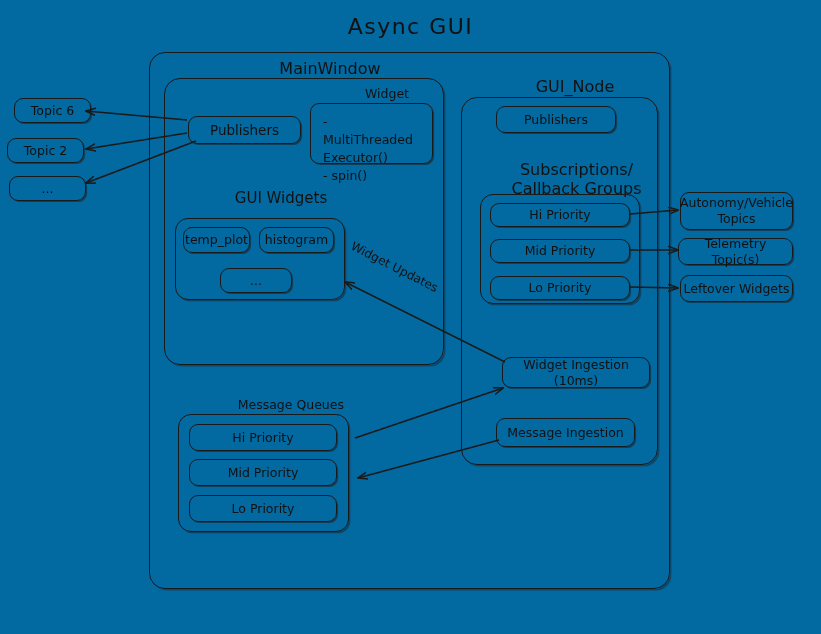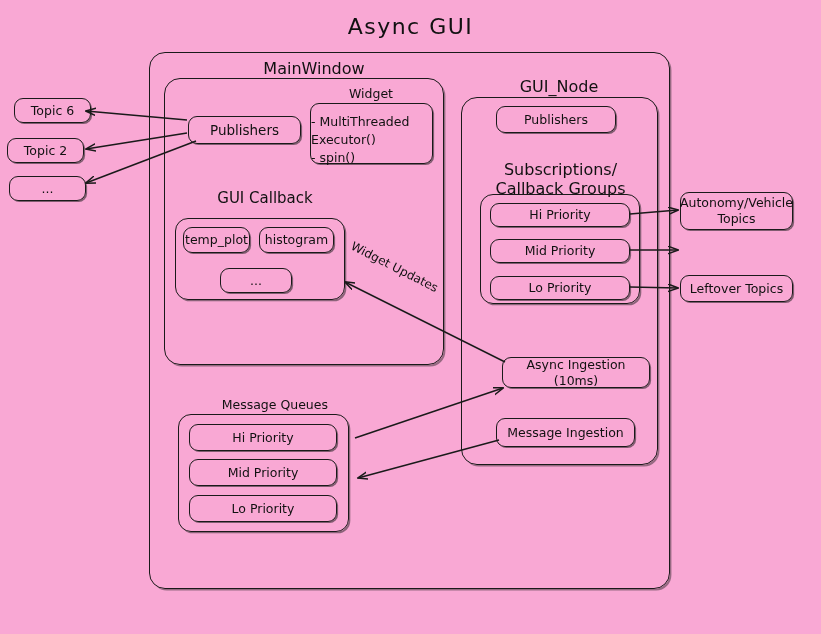--- a/index.html
+++ b/index.html
@@ -4,21 +4,21 @@
 <style>
   html, body {
     margin: 0;
     padding: 0;
     background: #ffffff;
   }
   #canvas {
     position: relative;
     width: 821px;
     height: 634px;
-    background: #f9a8d4;
+    background: #0369a1;
     font-family: "DejaVu Sans", sans-serif;
     overflow: hidden;
   }
   #edges {
     position: absolute;
     left: 0; top: 0;
     width: 821px;
     height: 634px;
     pointer-events: none;
   }
@@ -49,40 +49,41 @@
     align-items: flex-start;
     justify-content: flex-start;
     box-shadow: 1.8px 1.8px 0 -0.5px rgba(30,30,30,0.5);
   }
   .plain-label {
     position: absolute;
     color: #111111;
     text-align: center;
     line-height: 1.2;
     white-space: pre-line;
+    margin-left: 16px;
   }
   #title {
     position: absolute;
     left: 0;
     top: 14px;
     width: 821px;
     text-align: center;
     font-size: 22px;
     letter-spacing: 1.5px;
     color: #111111;
   }
   .fs13 { font-size: 12.5px; }
   .fs14 { font-size: 13.5px; }
   .fs15 { font-size: 15px; }
   .fs16 { font-size: 16px; }
   .code-list {
     align-items: flex-start;
     justify-content: flex-start;
     text-align: left;
-    padding: 9px 0;
+    padding: 9px 12px;
     white-space: pre-line;
     font-size: 12.5px;
     line-height: 1.45;
   }
   #widget-updates-label {
     position: absolute;
     left: 355px;
     top: 239px;
     width: 120px;
     font-size: 12px;
@@ -128,21 +129,21 @@
   <div class="node panel" style="left:164px; top:78px; width:280px; height:287px;"></div>
 
   <div class="node rbox fs14" style="left:188px; top:116px; width:113px; height:28px;">Publishers</div>
 
   <div class="plain-label fs13" style="left:312px; top:86px; width:118px;">Widget</div>
 
   <div class="node rbox code-list" style="left:310px; top:103px; width:123px; height:61px;">-  MultiThreaded
    Executor()
 -  spin()</div>
 
-  <div class="plain-label fs15" style="left:190px; top:189px; width:150px;">GUI Callback</div>
+  <div class="plain-label fs15" style="left:190px; top:189px; width:150px;">GUI Widgets</div>
 
   <div class="node group" style="left:175px; top:218px; width:170px; height:82px;"></div>
 
   <div class="node rbox fs13" style="left:183px; top:227px; width:67px; height:26px;">temp_plot</div>
 
   <div class="node rbox fs13" style="left:259px; top:227px; width:75px; height:26px;">histogram</div>
 
   <div class="node rbox fs13" style="left:220px; top:268px; width:72px; height:25px;">...</div>
 
   <div id="widget-updates-label">Widget Updates</div>
@@ -167,29 +168,30 @@
 Callback Groups</div>
 
   <div class="node group" style="left:480px; top:194px; width:160px; height:110px;"></div>
 
   <div class="node rbox fs13" style="left:490px; top:203px; width:140px; height:24px;">Hi Priority</div>
 
   <div class="node rbox fs13" style="left:490px; top:239px; width:140px; height:24px;">Mid Priority</div>
 
   <div class="node rbox fs13" style="left:490px; top:276px; width:140px; height:24px;">Lo Priority</div>
 
-  <div class="node rbox fs13" style="left:502px; top:357px; width:148px; height:31px;">Async Ingestion (10ms)</div>
+  <div class="node rbox fs13" style="left:502px; top:357px; width:148px; height:31px;">Widget Ingestion (10ms)</div>
 
   <div class="node rbox fs13" style="left:496px; top:418px; width:139px; height:29px;text-align:center;">Message Ingestion</div>
 
   <div class="node rbox fs13" style="left:14px; top:98px; width:77px; height:25px;">Topic 6</div>
 
   <div class="node rbox fs13" style="left:7px; top:138px; width:77px; height:25px;">Topic 2</div>
 
   <div class="node rbox fs13" style="left:9px; top:176px; width:77px; height:25px;">...</div>
 
   <div class="node rbox fs13" style="left:680px; top:192px; width:113px; height:38px; white-space:pre-line;">Autonomy/Vehicle
 Topics</div>
 
+  <div class="node rbox fs13" style="left:678px; top:238px; width:115px; height:27px;">Telemetry Topic(s)</div>
 
-  <div class="node rbox fs13" style="left:680px; top:275px; width:113px; height:27px;">Leftover Topics</div>
+  <div class="node rbox fs13" style="left:680px; top:275px; width:113px; height:27px;">Leftover Widgets</div>
 
 </div>
 
 </body></html>

